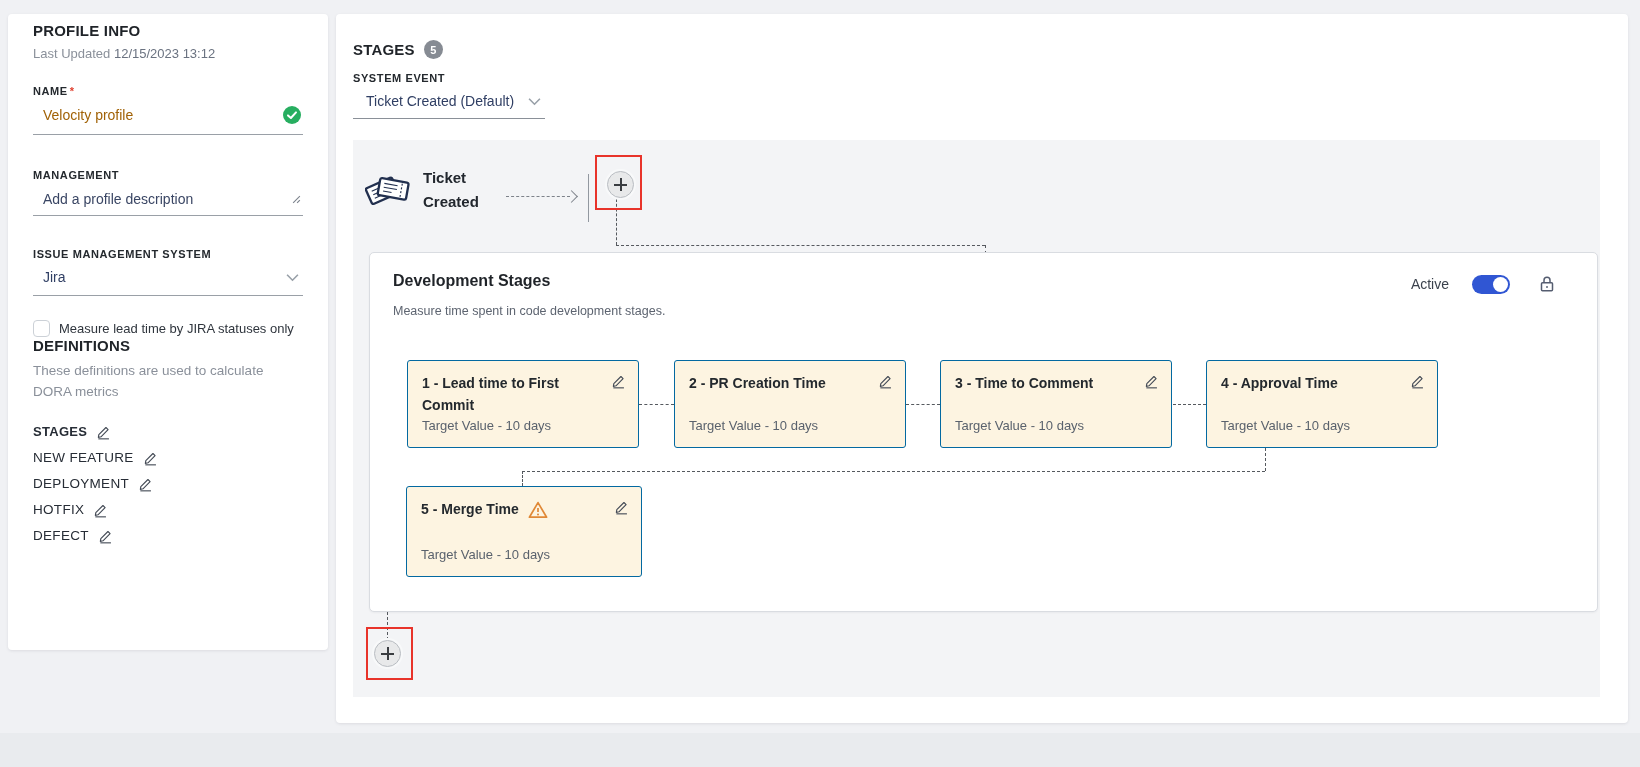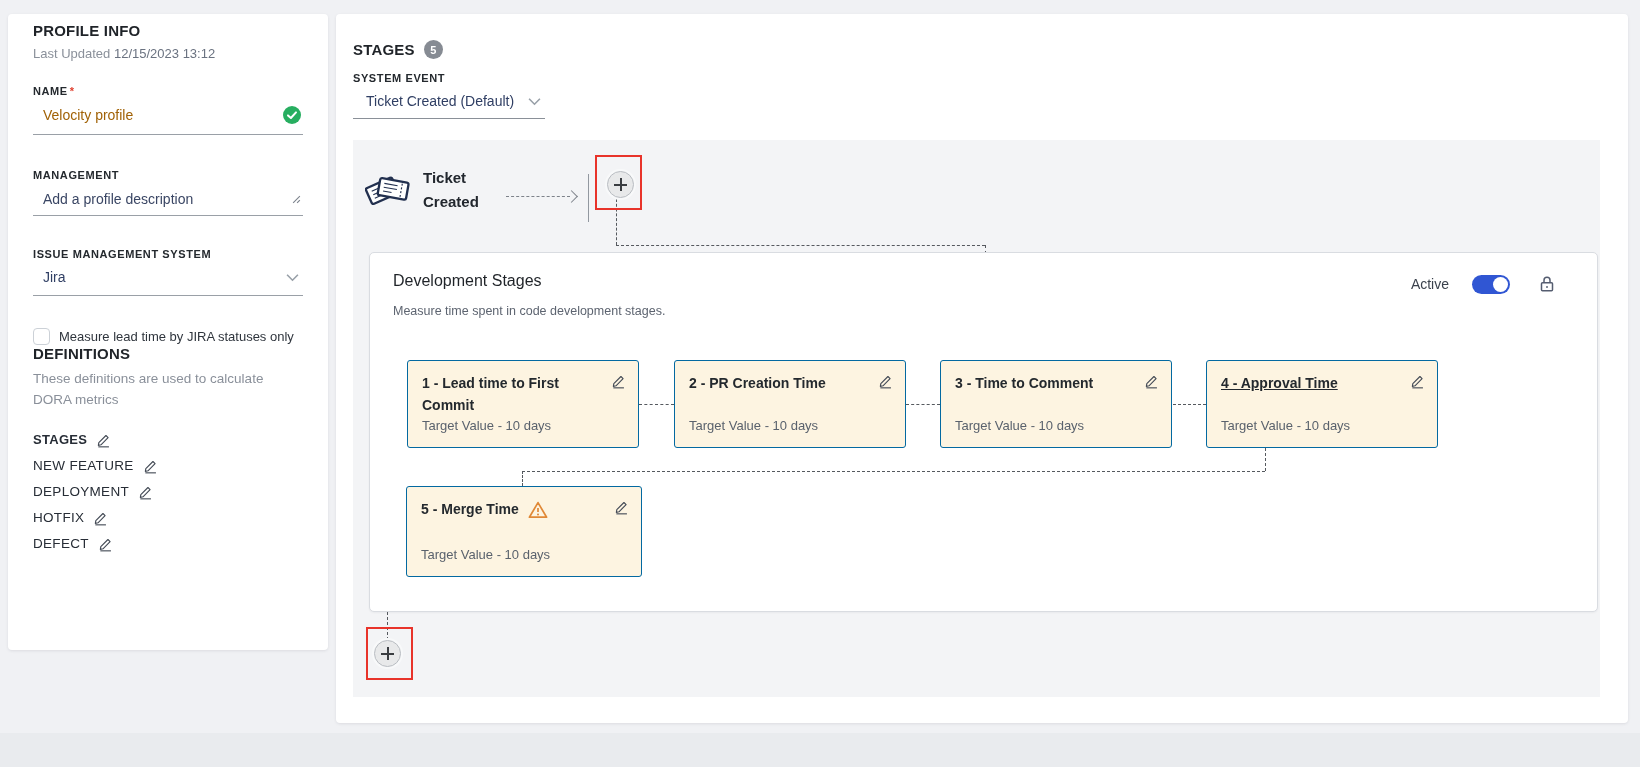--- a/index.html
+++ b/index.html
@@ -34,21 +34,21 @@
   .chev svg { display:block; }
 
   .mt24{margin-top:24px;} .mt32{margin-top:32px;} .mt34{margin-top:34px;} .mt30{}
 
   .resize-handle { align-self:flex-end; }
 
   .select-row { display:flex; align-items:center; justify-content:space-between;
     border-bottom:1px solid #9aa0a7; padding:0 4px 10px 10px; margin-top:9px; cursor:pointer; }
   .select-row .sval { font-size:14px; color:#2f3e63; }
 
-  .checkbox-row { display:flex; align-items:center; gap:9px; margin-top:32px; }
+  .checkbox-row { display:flex; align-items:center; gap:9px; margin-top:24px; }
   .checkbox-row input[type=checkbox] { appearance:none; -webkit-appearance:none; width:17px; height:17px;
     border:1.5px solid #ccd1d7; border-radius:4px; background:#fff; cursor:pointer; }
   .checkbox-row label { font-size:13px; color:#2f353d; white-space:nowrap; }
 
   .def-sub { margin-top:7px; font-size:13.5px; color:#8a909a; line-height:1.55; width:256px; }
   .def-list { margin-top:16px; }
   .def-row { display:flex; align-items:center; gap:9px; height:26px; }
   .def-label { font-size:13.5px; color:#272d36; letter-spacing:.3px; }
   .def-row.first .def-label { font-weight:bold; font-size:13px; }
   .edit-btn { background:none; border:none; padding:0; cursor:pointer; color:#434a55; line-height:0; }
@@ -89,34 +89,34 @@
   .red-box-top { left:242px; top:15px; width:47px; height:55px; }
   .red-box-bottom { left:13px; top:487px; width:47px; height:53px; }
 
   .conn-v1 { left:263px; top:59px; height:46px; }
   .conn-h1 { left:263px; top:105px; width:369px; }
   .conn-v1b { left:632px; top:105px; height:9px; }
   .conn-vbot { left:34px; top:472px; height:28px; }
 
   .group-card { position:absolute; left:16px; top:112px; width:1229px; height:360px;
     background:#fff; border:1px solid #d9dce1; border-radius:5px; box-shadow:0 1px 2px rgba(40,41,61,.05); }
-  .group-title { position:absolute; left:23px; top:19px; font-size:16px; font-weight:normal; color:#1f2328; }
+  .group-title { position:absolute; left:23px; top:19px; font-size:16px; font-weight:bold; color:#1f2328; }
   .group-sub { position:absolute; left:23px; top:51px; font-size:12.5px; color:#5d6470; }
   .group-controls { position:absolute; top:21px; right:40px; display:flex; align-items:center; }
   .active-label { font-size:14px; color:#3b424d; margin-right:23px; }
   .toggle { position:relative; width:38px; height:19px; border-radius:19px; background:#3056d3; cursor:pointer; display:inline-block; }
   .toggle .knob { position:absolute; right:2px; top:2px; width:15px; height:15px; border-radius:50%; background:#fff; }
   .lock-btn { background:none; border:none; padding:0; margin-left:27px; cursor:pointer; color:#555d70; line-height:0; }
 
   .stage-card { position:absolute; width:232px; height:88px; background:#fdf4e1;
     border:1px solid #0369a1; border-radius:3px; padding:12px 14px; cursor:grab; }
   .s1 { left:37px; top:107px; }
   .s2 { left:304px; top:107px; }
   .s3 { left:570px; top:107px; }
-  .s4 { left:836px; top:107px;text-decoration:underline; }
+  .s4 { left:836px; top:107px; }
   .s5 { left:36px; top:233px; width:236px; height:91px; }
   .stage-title { font-size:14px; font-weight:bold; color:#24292e; line-height:1.55; padding-right:34px; }
   .stage-title-row { display:flex; align-items:center; gap:9px; }
   .stage-edit { position:absolute; top:12px; right:12px; }
   .stage-target { position:absolute; left:14px; bottom:14px; font-size:13px; color:#5a626d; }
   .warn-icon svg { display:block; }
 
   .c12 { left:269px; top:151px; width:35px; }
   .c23 { left:536px; top:151px; width:34px; }
   .c34 { left:803px; top:151px; width:33px; }

